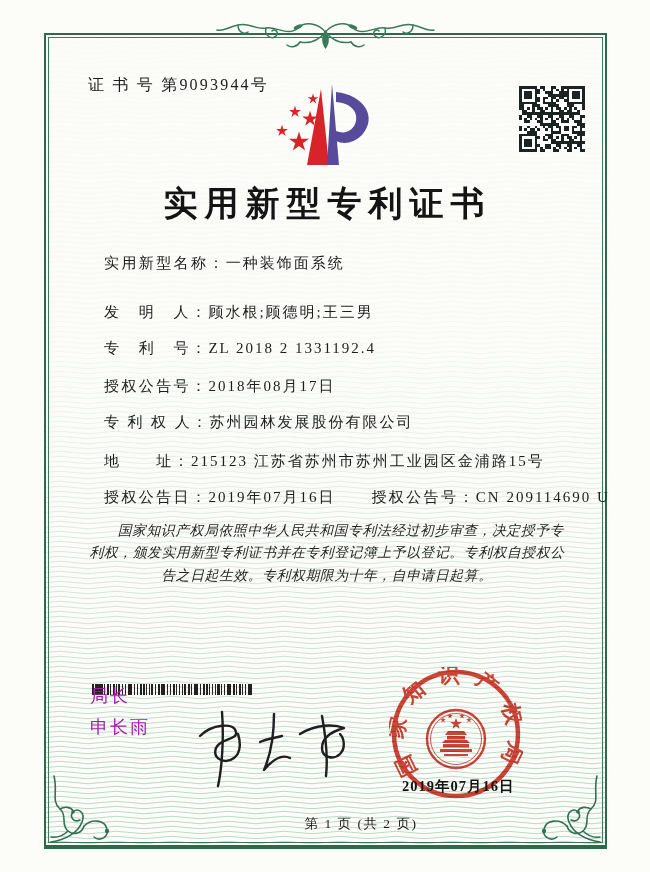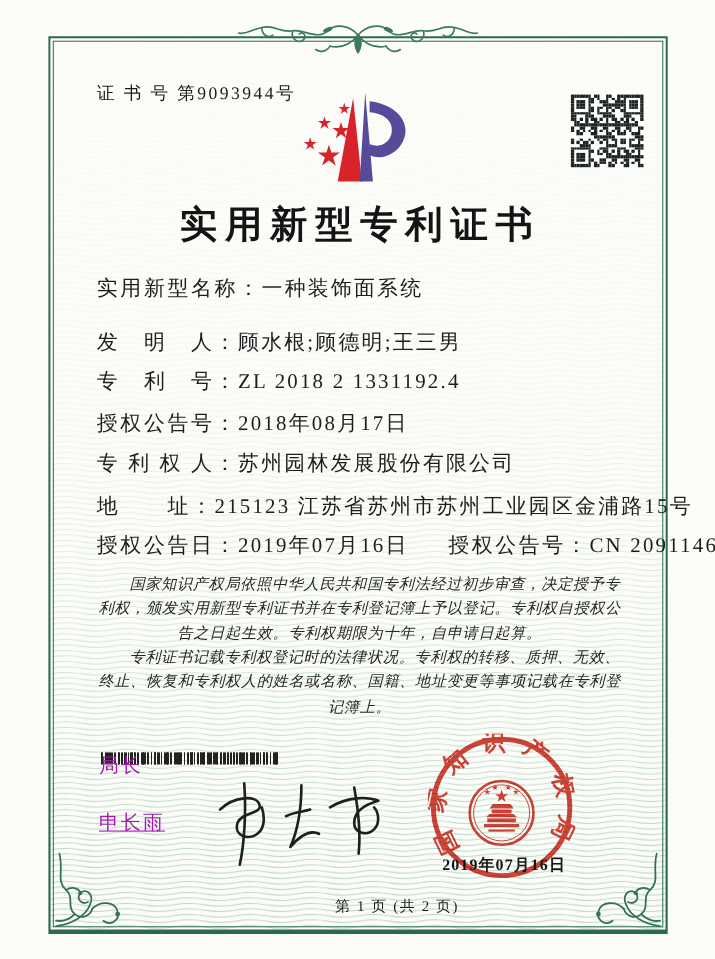--- a/index.html
+++ b/index.html
@@ -27,42 +27,42 @@
   .qr { position:absolute; left:519px; top:86px; width:66px; height:66px;
         display:grid; grid-template-columns:repeat(25,1fr); grid-template-rows:repeat(25,1fr);
         background:#fff; }
   .qr div.on { background:#1b2420; }
 
   .title { position:absolute; left:0; top:181px; width:648px; text-align:center;
            font-size:34px; font-weight:bold; letter-spacing:7px; color:#141414;
            text-indent:7px; }
 
   .rows { position:absolute; left:88px; top:0; width:478px; }
-  .row { position:absolute; left:0; white-space:nowrap; font-size:19px;
+  .row { position:absolute; left:16px; white-space:nowrap; font-size:15px;
          letter-spacing:2px; color:#1d1d1d; line-height:20px;text-align:center; }
   .row .lbl { letter-spacing:2.4px; }
   .r1{top:253px} .r2{top:302px} .r3{top:338px} .r4{top:376px}
   .r5{top:412px} .r6{top:451px} .r7{top:487px}
   .pair2 { margin-left:36px; }
 
   .statement { position:absolute; left:88px; top:520px; width:478px;
                font-size:13.8px; font-style:italic; letter-spacing:.6px;
                line-height:1.62; color:#262626; }
   .statement p { text-indent:2em;text-align:center; }
 
   .barcode { position:absolute; left:92px; top:684px; width:161px; height:11px;
              background-image:
                repeating-linear-gradient(90deg,#23221f 0 1.5px, rgba(0,0,0,0) 1.5px 3px),
                repeating-linear-gradient(90deg,#23221f 0 1px, rgba(0,0,0,0) 1px 7.5px),
                repeating-linear-gradient(90deg, rgba(0,0,0,0) 0 4px, #23221f 4px 6px, rgba(0,0,0,0) 6px 11px); }
 
   .officials { position:absolute; left:90px; top:684px;
                font-family:"Liberation Sans","DejaVu Sans",sans-serif;
                font-size:18px; color:#a21caf; letter-spacing:2px; }
-  .officials .name { margin-top:28px;text-decoration:underline; }
+  .officials .name { margin-top:7px; }
 
   .signature { position:absolute; left:182px; top:698px; width:172px; height:96px; }
 
   .seal { position:absolute; left:389px; top:667px; width:134px; height:134px;
           mix-blend-mode:multiply; opacity:.92; }
   .seal-date { position:absolute; left:402px; top:777px; width:130px; z-index:5;
                font-size:14.5px; font-weight:bold; letter-spacing:1px; color:#151515; }
 
   .footer { position:absolute; left:0; top:815px; width:650px; text-align:center;
             font-size:13.5px; letter-spacing:1.5px; color:#1d1d1d;margin-left:36px; }
@@ -800,21 +800,20 @@
       <div class="row r6">
         <span class="lbl">地　　址：</span><span>215123 江苏省苏州市苏州工业园区金浦路15号</span>
       </div>
       <div class="row r7">
         <span class="lbl">授权公告日：</span><span>2019年07月16日</span><span class="pair2 lbl">授权公告号：</span><span>CN 209114690 U</span>
       </div>
     </div>
 
     <div class="statement">
       <p>国家知识产权局依照中华人民共和国专利法经过初步审查，决定授予专利权，颁发实用新型专利证书并在专利登记簿上予以登记。专利权自授权公告之日起生效。专利权期限为十年，自申请日起算。</p>
-      <p>专利证书记载专利权登记时的法律状况。专利权的转移、质押、无效、终止、恢复和专利权人的姓名或名称、国籍、地址变更等事项记载在专利登记簿上。</p>
     </div>
 
     <div class="barcode"></div>
 
     <div class="officials">
       <div>局长</div>
       <div class="name">申长雨</div>
     </div>
 
     <svg class="signature" viewBox="0 0 172 96" xmlns="http://www.w3.org/2000/svg">

